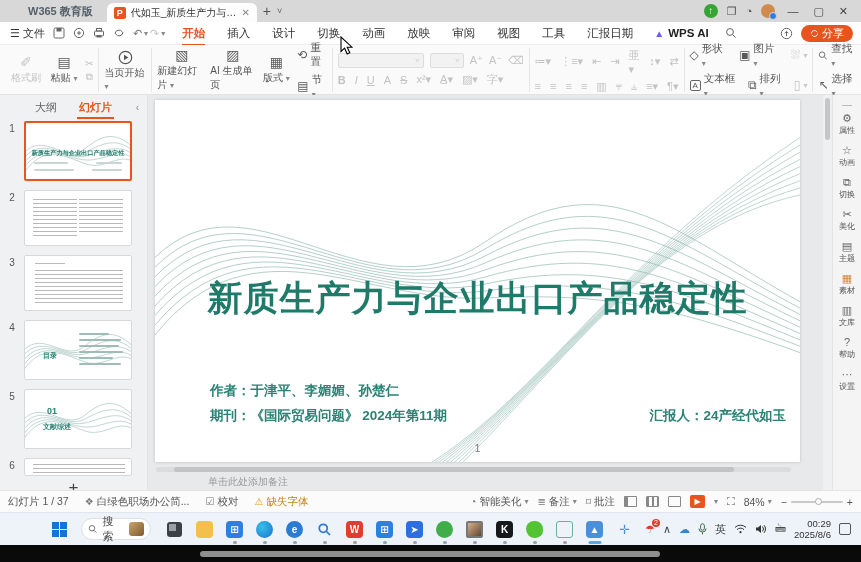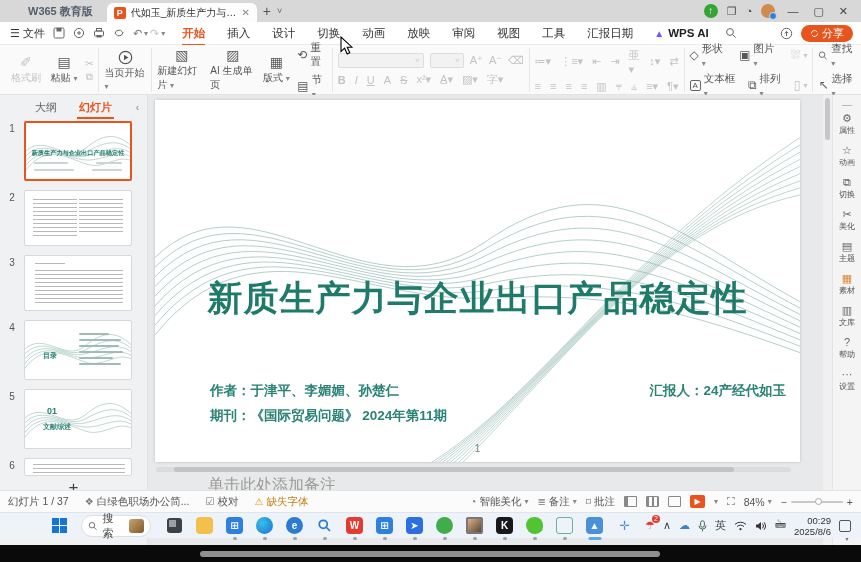--- a/index.html
+++ b/index.html
@@ -82,25 +82,25 @@
   .toc-list .tl{height:2px;margin-bottom:4px;background:#9fbcb6;border-radius:1px;}
   .ch-no{position:absolute;left:22px;top:16px;font-size:9px;font-weight:bold;color:#2a8374;}
   .ch-name{position:absolute;left:18px;top:32px;font-size:7px;font-weight:bold;color:#2a8374;}
   .add-slide{font-size:17px;color:#444;text-align:center;margin-top:2px;}
 
   .canvas{flex:1;background:#e8e9ea;position:relative;}
   .slide{position:absolute;left:7px;top:5px;width:645px;height:362px;background:#fff;box-shadow:0 0 3px rgba(0,0,0,.18);overflow:hidden;}
   .slide svg{position:absolute;left:0;top:0;}
   .slide-title{position:absolute;left:0;right:0;top:175px;text-align:center;font-size:35px;font-weight:800;color:#1e7a69;letter-spacing:1px;}
   .meta-l{position:absolute;left:55px;font-size:13.5px;font-weight:bold;color:#2a8374;}
-  .meta-r{position:absolute;right:14px;font-size:13.5px;font-weight:bold;color:#2a8374;text-align:right;}
+  .meta-r{position:absolute;right:14px;font-size:13.5px;font-weight:bold;color:#2a8374;text-align:right;margin-top:25px;}
   .pg-num{position:absolute;left:0;right:0;bottom:8px;text-align:center;font-size:10px;color:#777;}
   .hscroll{position:absolute;left:8px;top:372px;width:635px;height:5px;background:#dcdcdc;border-radius:3px;}
   .hscroll .hthumb{position:absolute;left:18px;width:560px;height:5px;background:#c3c3c3;border-radius:3px;}
-  .notesbar{position:absolute;left:60px;top:380px;font-size:16px;color:#9a9a9a;}
+  .notesbar{position:absolute;left:60px;top:380px;font-size:10px;color:#9a9a9a;}
   .vscroll{width:9px;background:#f0f0f0;position:relative;}
   .vscroll .vthumb{position:absolute;left:2px;top:3px;width:5px;height:42px;background:#c6c6c6;border-radius:3px;}
 
   .rightrail{width:29px;background:#f4f4f4;border-left:1px solid #e4e4e4;display:flex;flex-direction:column;align-items:center;padding-top:4px;}
   .rr-handle{color:#aaa;font-size:10px;margin-bottom:2px;}
   .rr-item{display:flex;flex-direction:column;align-items:center;margin-bottom:7px;}
   .rr-item .ig{font-size:11px;color:#666;line-height:12px;}
   .rr-item .lb{font-size:9px;color:#555;transform:scale(.9);}
   .rr-nav{margin-top:auto;display:flex;flex-direction:column;gap:6px;padding-bottom:8px;color:#777;font-size:7px;text-align:center;}
 
@@ -113,21 +113,21 @@
   .sb-left{display:flex;align-items:center;padding-left:8px;}
   .sb-right{margin-left:auto;display:flex;align-items:center;gap:9px;padding-right:8px;}
   .view-ic{width:13px;height:11px;border:1px solid #888;border-radius:1px;}
   .view-ic.v2{background:repeating-linear-gradient(90deg,#888 0 2px,transparent 2px 5px);}
   .play-sq{width:15px;height:13px;background:#e8541e;border-radius:2px;color:#fff;font-size:8px;line-height:13px;text-align:center;}
   .zslider{display:flex;align-items:center;gap:4px;}
   .zline{width:52px;height:2px;background:#c9c9c9;position:relative;border-radius:1px;}
   .zline i{position:absolute;left:46%;top:-2.5px;width:7px;height:7px;background:#fff;border:1px solid #aaa;border-radius:50%;}
 
   
-  .taskbar{position:absolute;left:0;top:512px;width:861px;height:26px;background:#eef3f9;display:flex;align-items:center;border-top:1px solid #dfe5ec;}
+  .taskbar{position:absolute;left:0;top:512px;width:861px;height:33px;background:#eef3f9;display:flex;align-items:center;border-top:1px solid #dfe5ec;}
   .tk-start{margin-left:52px;}
   .win-logo{width:15px;height:15px;display:grid;grid-template-columns:7px 7px;grid-gap:1px;}
   .win-logo i{background:#1475d6;}
   .tk-search{display:flex;align-items:center;gap:5px;background:#fff;border:1px solid #dcdfe4;border-radius:13px;height:22px;width:70px;margin-left:14px;padding:0 6px;font-size:11px;color:#444;}
   .tk-search .simg{width:16px;height:14px;border-radius:3px;background:linear-gradient(135deg,#caa36b,#7d5a2f);margin-left:auto;}
   .tk-icons{display:flex;align-items:center;gap:11px;margin-left:14px;}
   .tk-ic{position:relative;width:19px;height:19px;display:flex;align-items:center;justify-content:center;}
   .tk-ic .dot{position:absolute;left:50%;bottom:-5px;transform:translateX(-50%);width:4px;height:3px;border-radius:2px;background:#9aa4ae;}
   .tk-ic .bar{position:absolute;left:50%;bottom:-5px;transform:translateX(-50%);width:13px;height:3px;border-radius:2px;background:#5aa7e8;}
   .sq{width:17px;height:17px;border-radius:4px;display:flex;align-items:center;justify-content:center;color:#fff;font-size:10px;font-weight:bold;}

